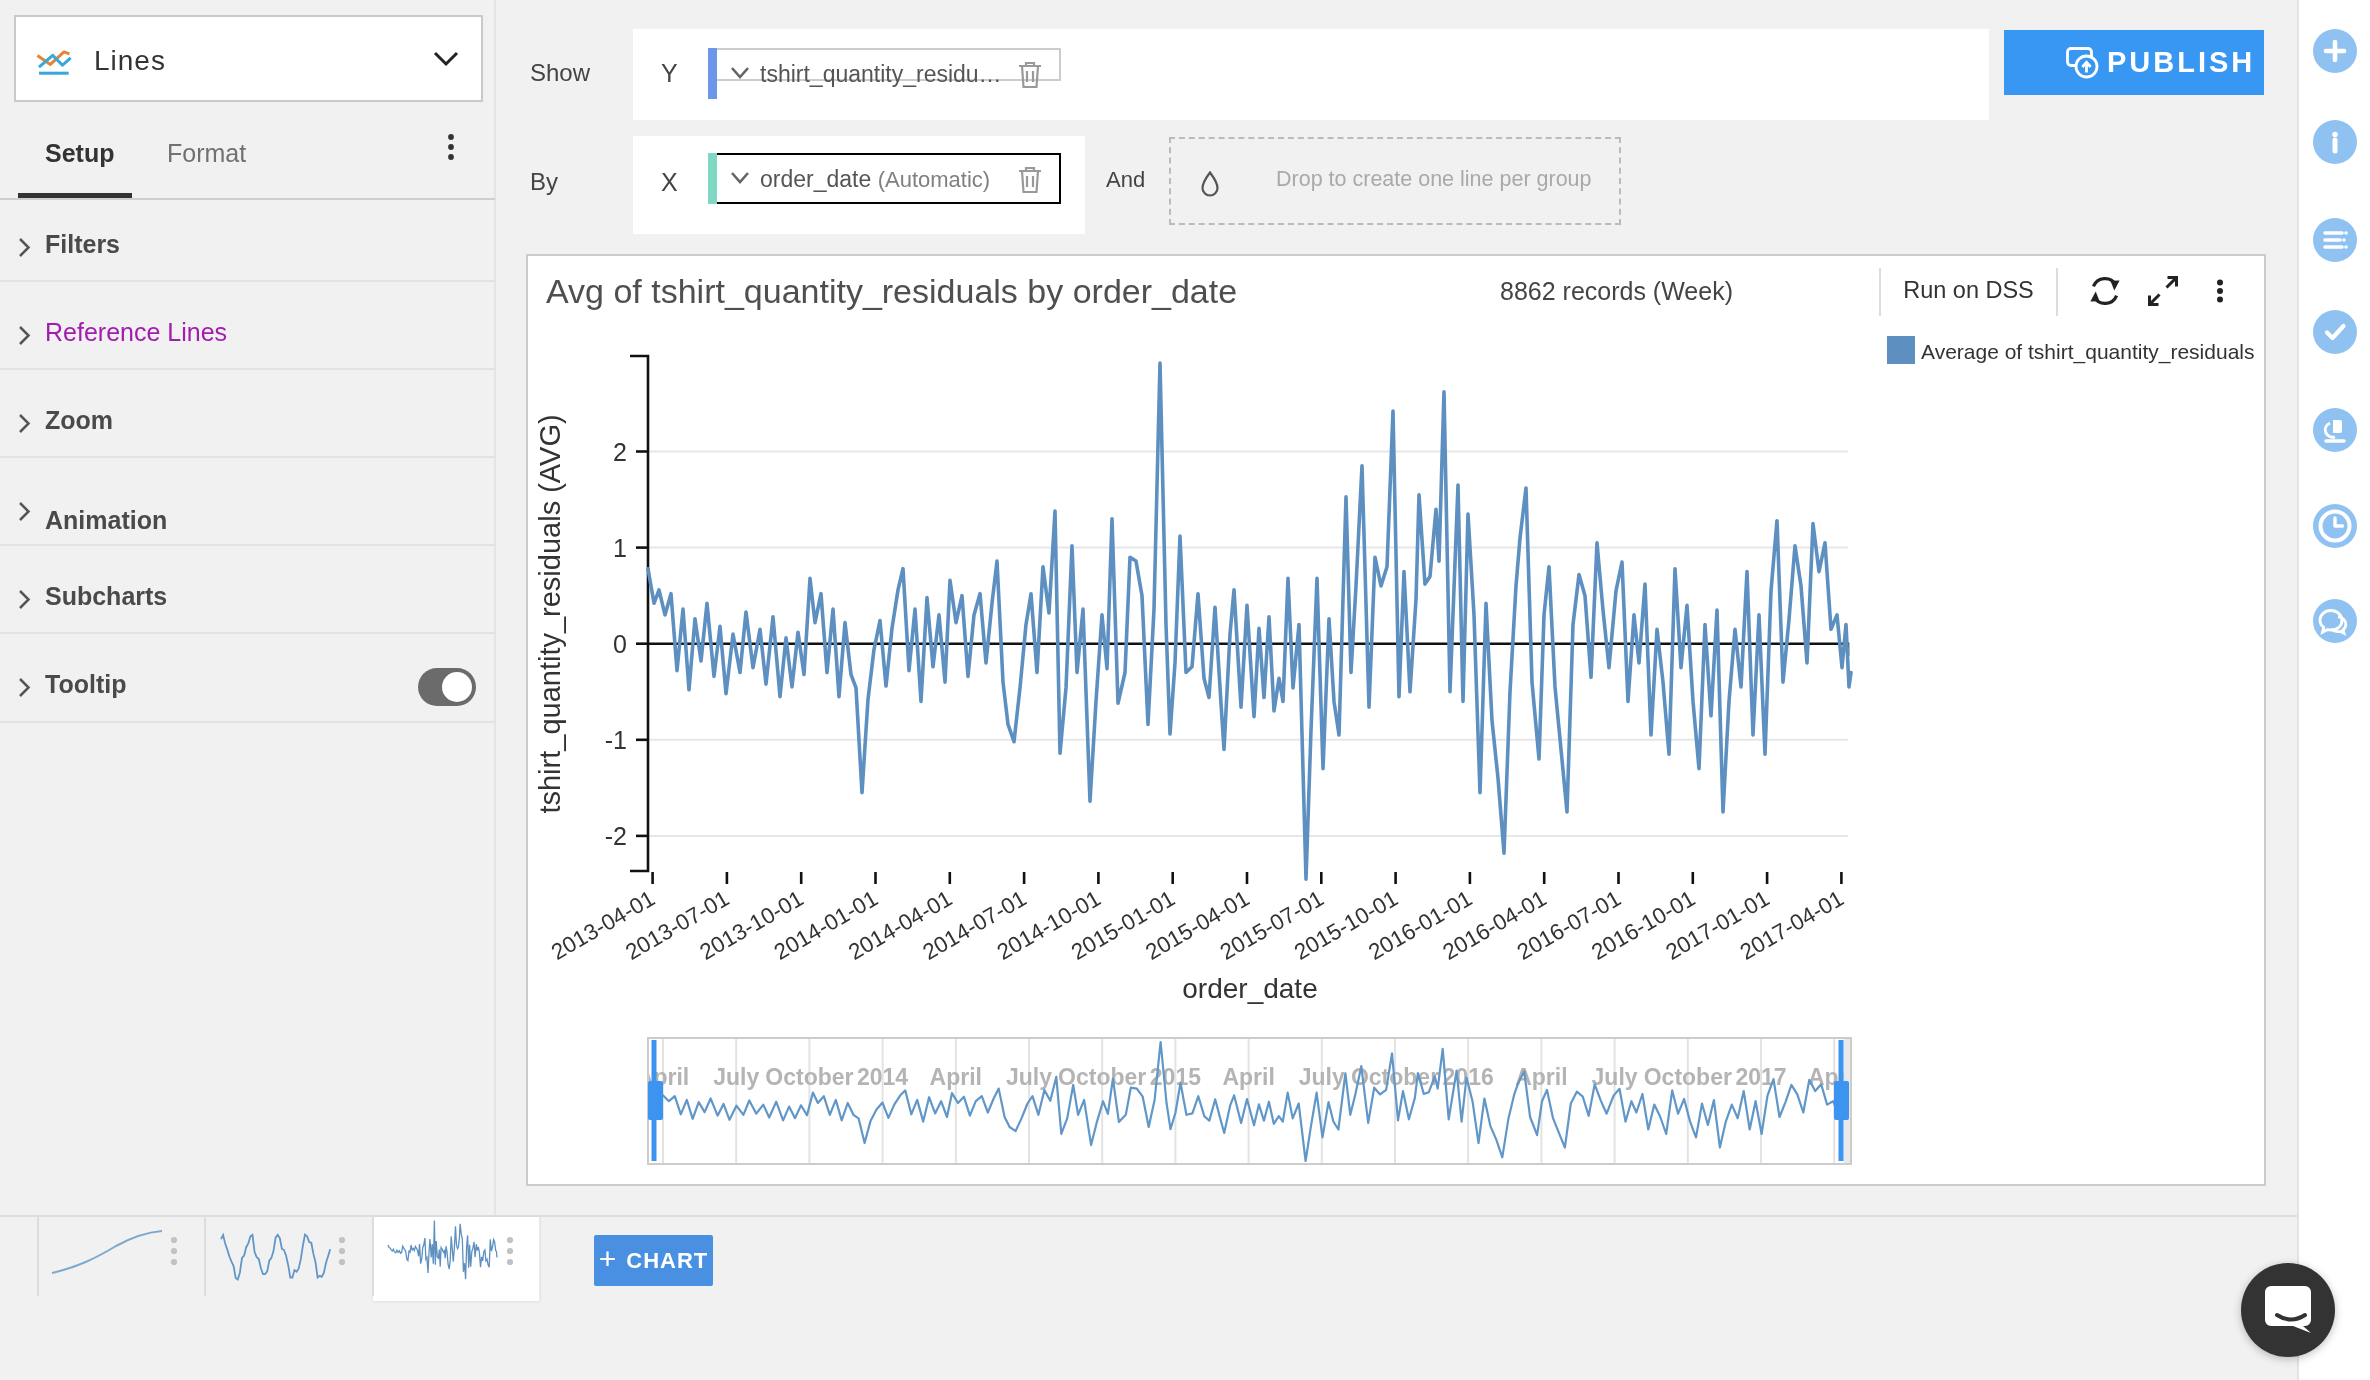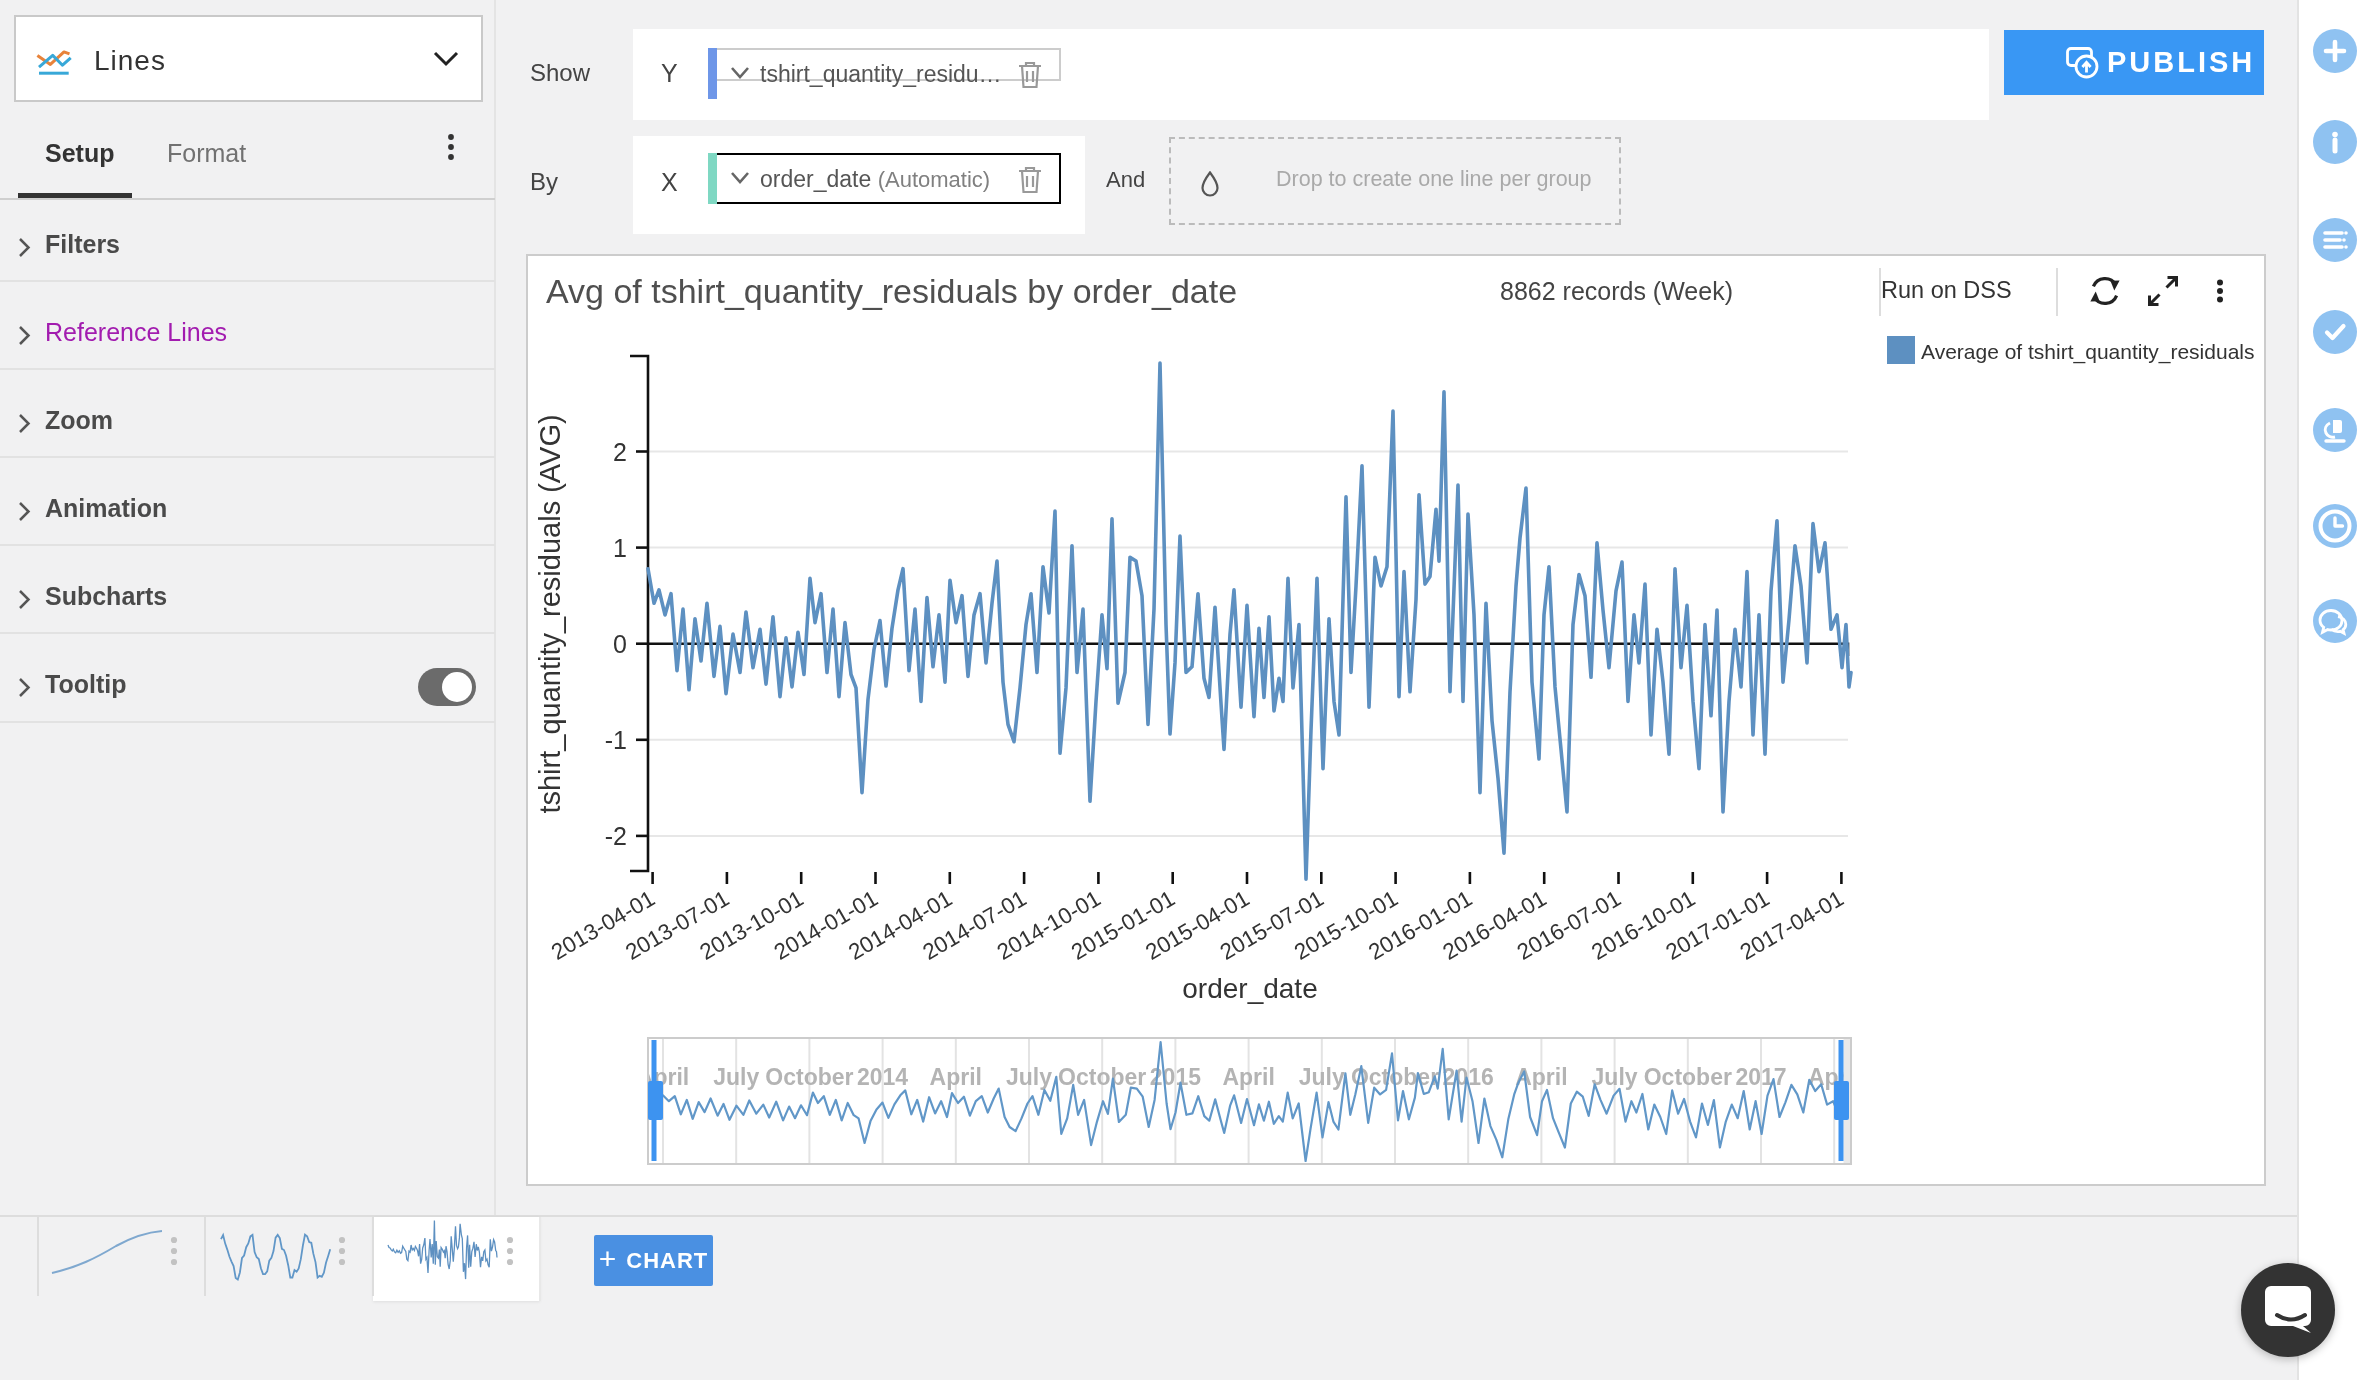--- a/index.html
+++ b/index.html
@@ -36,21 +36,21 @@
     <path d="M2,2 L10.5,10.5 L2,19" fill="none" stroke="#555" stroke-width="2.5"></path>
   </svg>
 <div style="position:absolute;left:45px;top:318px;font-size:25px;font-weight:normal;color:#a21caf">Reference Lines</div>
 <svg style="position:absolute;left:18px;top:413px" width="13" height="21" viewBox="0 0 13 21">
     <path d="M2,2 L10.5,10.5 L2,19" fill="none" stroke="#555" stroke-width="2.5"></path>
   </svg>
 <div style="position:absolute;left:45px;top:406px;font-size:25px;font-weight:bold;color:#4a4a4a">Zoom</div>
 <svg style="position:absolute;left:18px;top:501px" width="13" height="21" viewBox="0 0 13 21">
     <path d="M2,2 L10.5,10.5 L2,19" fill="none" stroke="#555" stroke-width="2.5"></path>
   </svg>
-<div style="position:absolute;left:45px;top:494px;font-size:25px;font-weight:bold;color:#4a4a4a">Animation</div>
+<div style="position:absolute;left:45px;top:506px;font-size:25px;font-weight:bold;color:#4a4a4a">Animation</div>
 <svg style="position:absolute;left:18px;top:589px" width="13" height="21" viewBox="0 0 13 21">
     <path d="M2,2 L10.5,10.5 L2,19" fill="none" stroke="#555" stroke-width="2.5"></path>
   </svg>
 <div style="position:absolute;left:45px;top:582px;font-size:25px;font-weight:bold;color:#4a4a4a">Subcharts</div>
 <svg style="position:absolute;left:18px;top:677px" width="13" height="21" viewBox="0 0 13 21">
     <path d="M2,2 L10.5,10.5 L2,19" fill="none" stroke="#555" stroke-width="2.5"></path>
   </svg>
 <div style="position:absolute;left:45px;top:670px;font-size:25px;font-weight:bold;color:#4a4a4a">Tooltip</div>
 <div style="position:absolute;left:0;top:280px;width:495px;height:2px;background:#e2e2e2"></div>
 <div style="position:absolute;left:0;top:368px;width:495px;height:2px;background:#e2e2e2"></div>
@@ -101,21 +101,21 @@
   <rect x="1.5" y="1.5" width="24" height="17" rx="3.5" fill="none" stroke="#fff" stroke-width="2.8"></rect>
   <circle cx="20.5" cy="19.5" r="10.5" fill="#3997f4" stroke="#fff" stroke-width="2.8"></circle>
   <path d="M20.5,25.5v-9M16.4,20l4.1,-4.6l4.1,4.6" fill="none" stroke="#fff" stroke-width="2.8"></path>
 </svg>
 <div class="abs" style="left:2107px;top:46px;font-size:29px;font-weight:bold;color:#fff;letter-spacing:3px">PUBLISH</div>
 
 <div class="abs" style="left:526px;top:254px;width:1740px;height:932px;background:#fff;border:2px solid #ccc"></div>
 <div class="abs" style="left:546px;top:272px;font-size:34px;color:#4f4f4f;white-space:nowrap">Avg of tshirt_quantity_residuals by order_date</div>
 <div class="abs" style="left:1500px;top:277px;width:353px;font-size:25px;color:#444">8862 records (Week)</div>
 <div class="abs" style="left:1879px;top:268px;width:2px;height:48px;background:#ddd"></div>
-<div class="abs" style="left:1881px;top:277px;width:175px;font-size:23.5px;color:#333">Run on DSS</div>
+<div class="abs" style="left:1881px;top:277px;width:175px;text-align:center;font-size:23.5px;color:#333">Run on DSS</div>
 <div class="abs" style="left:2056px;top:268px;width:2px;height:48px;background:#ddd"></div>
 <div class="abs" style="left:1887px;top:336px;width:28px;height:28px;background:#5d90c1"></div>
 <div class="abs" style="left:1921px;top:340px;font-size:21px;color:#333;white-space:nowrap">Average of tshirt_quantity_residuals</div>
 
 <svg class="abs" style="left:526px;top:254px" width="1740" height="932" viewBox="526 254 1740 932">
 <g transform="translate(2105,291)">
       <path d="M-11.6,-4.6 A12.5,12.5 0 0 1 10.8,-6.2" fill="none" stroke="#222" stroke-width="3.2"></path>
       <path d="M11.6,4.6 A12.5,12.5 0 0 1 -10.8,6.2" fill="none" stroke="#222" stroke-width="3.2"></path>
       <path d="M14.6,-10.6 L9.3,-0.6 L5.4,-10.2 Z" fill="#222"></path>
       <path d="M-14.6,10.6 L-9.3,0.6 L-5.4,10.2 Z" fill="#222"></path>

